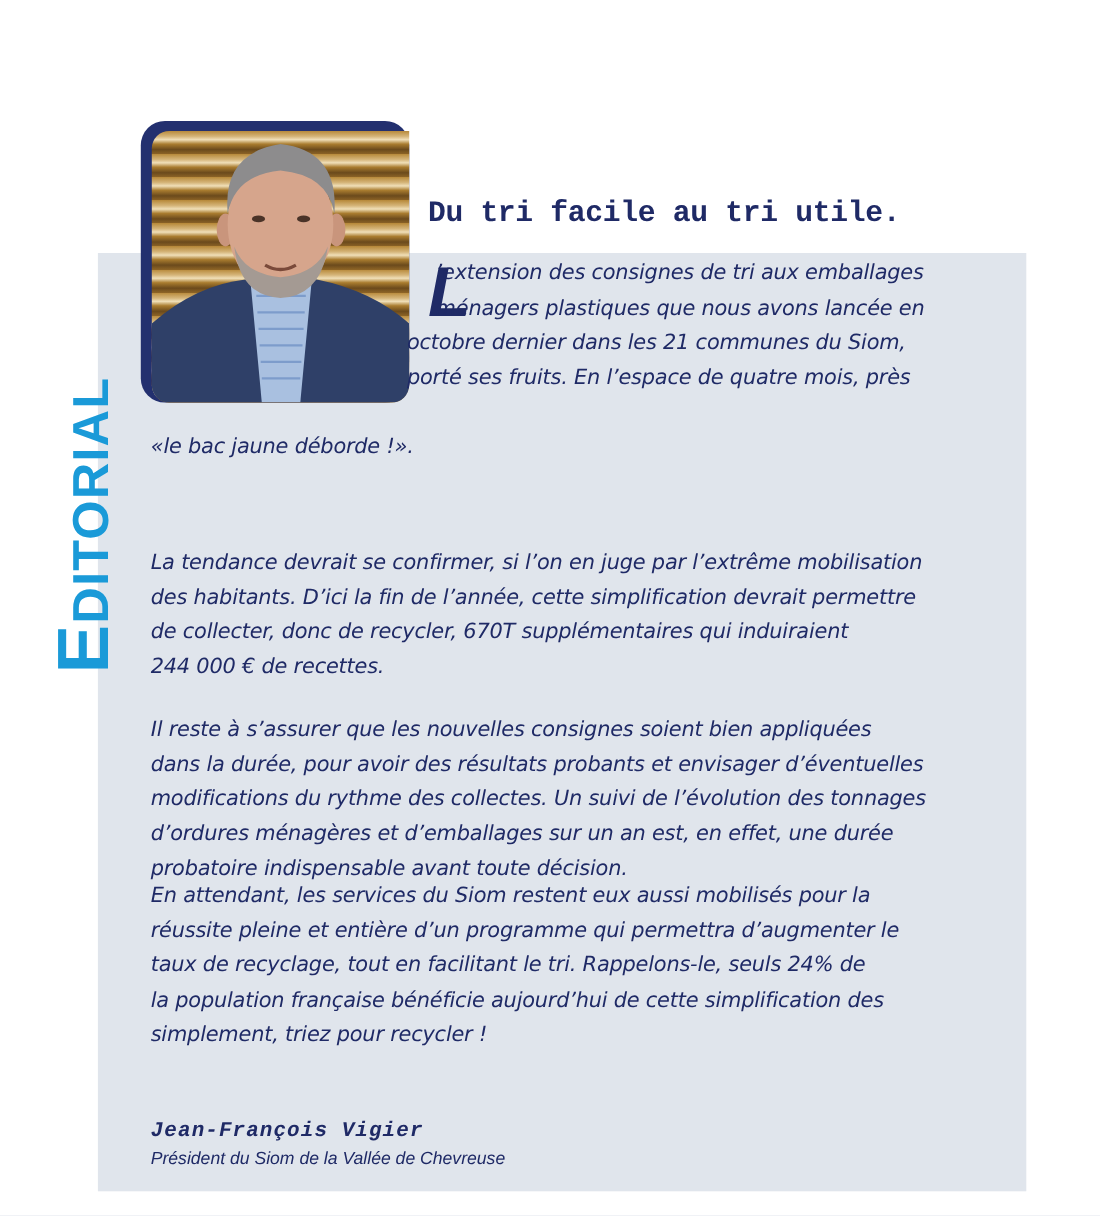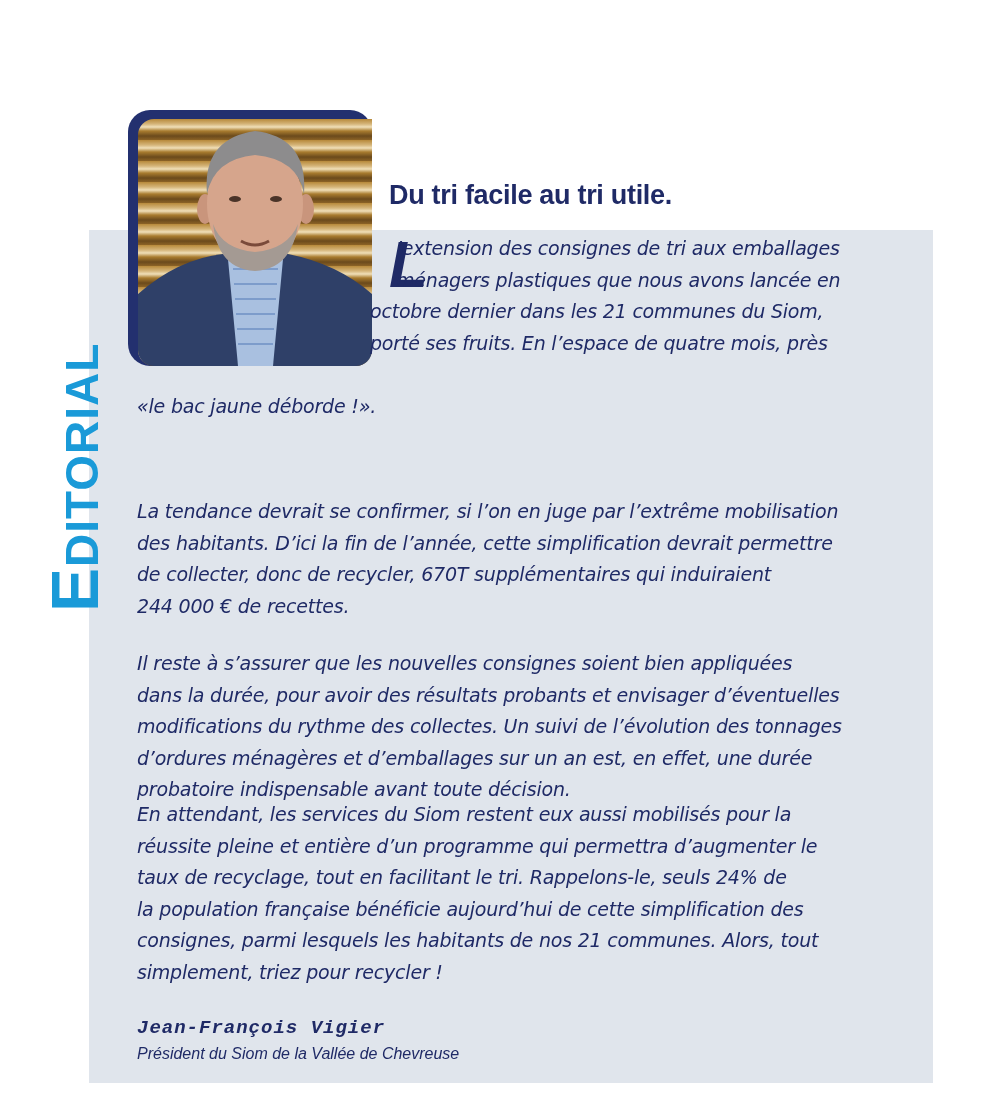--- a/index.html
+++ b/index.html
@@ -33,21 +33,21 @@
   .photo {
     position: absolute; left: 10px; top: 9px; right: 0; bottom: 0;
     border-radius: 16px 0 16px 16px;
     overflow: hidden;
     background: repeating-linear-gradient(180deg,
       #b7893a 0px, #d5b57a 5px, #f0dfb8 8px, #a97c2f 12px, #6b4a1c 17px, #8c6326 21px);
   }
   .photo svg { position: absolute; left: 0; top: 0; }
   .headline {
     position: absolute; left: 389px; top: 180px;
-    font-family: Liberation Sans, sans-serif;
+    font-family: Liberation Mono, monospace;
     font-weight: bold; font-size: 27px; color: #1f2a66;
     letter-spacing: -0.3px; margin: 0;
   }
   .body-text {
     font-family: "DejaVu Sans", sans-serif;
     font-style: italic; font-weight: normal;
     font-size: 19px; line-height: 31.6px;
     color: #1f2a66; letter-spacing: -0.2px;
   }
   .intro {
@@ -140,18 +140,17 @@
   <span class="line">modifications du rythme des collectes. Un suivi de l’évolution des tonnages</span>
   <span class="line">d’ordures ménagères et d’emballages sur un an est, en effet, une durée</span>
   <span class="line">probatoire indispensable avant toute décision.</span>
 </div>
 
 <div class="para body-text" style="top:799px;">
   <span class="line">En attendant, les services du Siom restent eux aussi mobilisés pour la</span>
   <span class="line">réussite pleine et entière d’un programme qui permettra d’augmenter le</span>
   <span class="line">taux de recyclage, tout en facilitant le tri. Rappelons-le, seuls 24% de</span>
   <span class="line">la population française bénéficie aujourd’hui de cette simplification des</span>
-  <span class="line">consignes, parmi lesquels les habitants de nos 21 communes. Alors, tout</span>
   <span class="line">simplement, triez pour recycler !</span>
 </div>
 
 <div class="signature">Jean-François Vigier</div>
 <div class="role">Président du Siom de la  Vallée de Chevreuse</div>
 
 </body></html>

